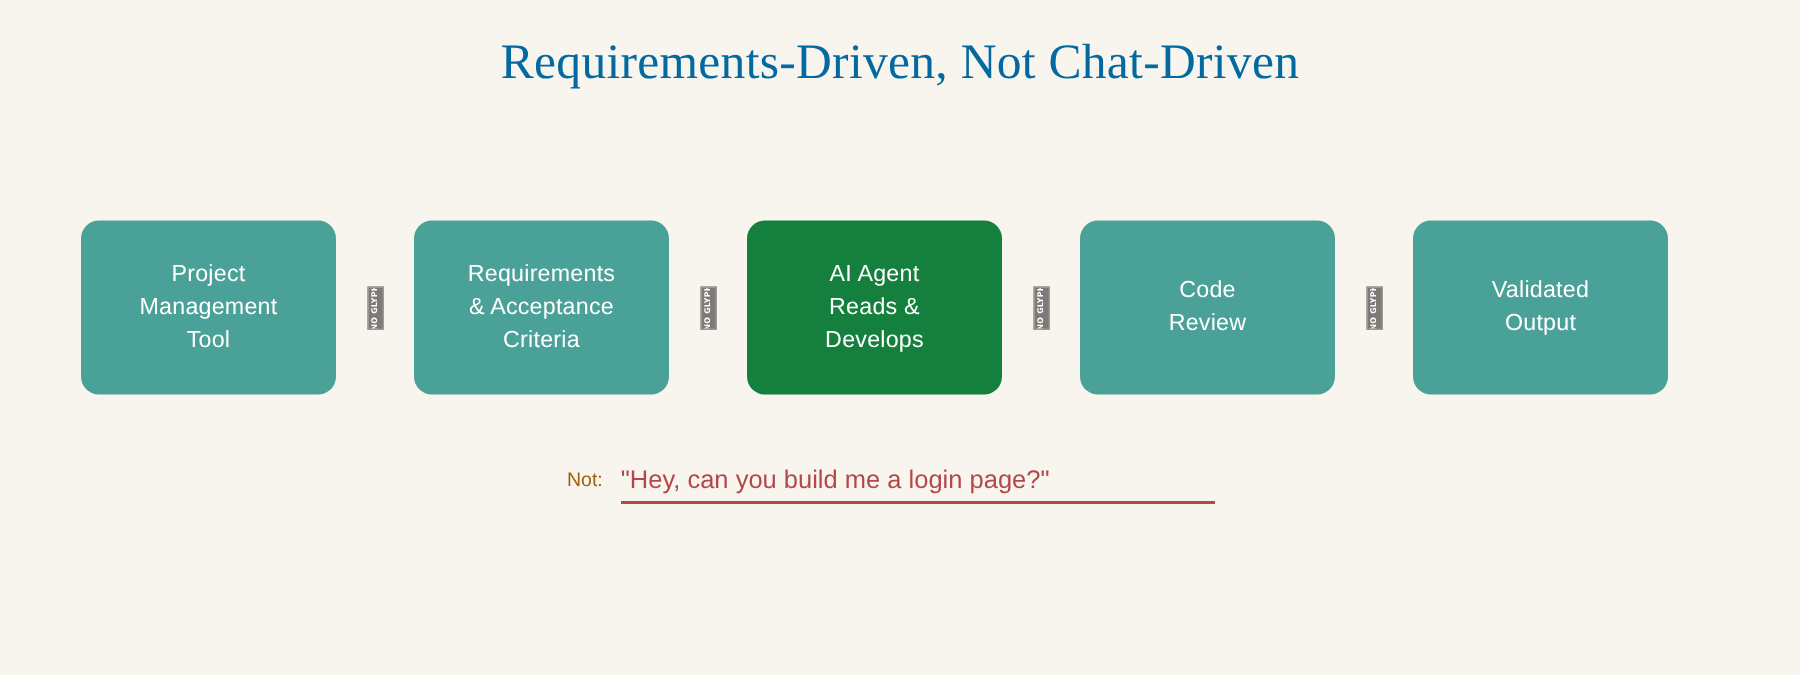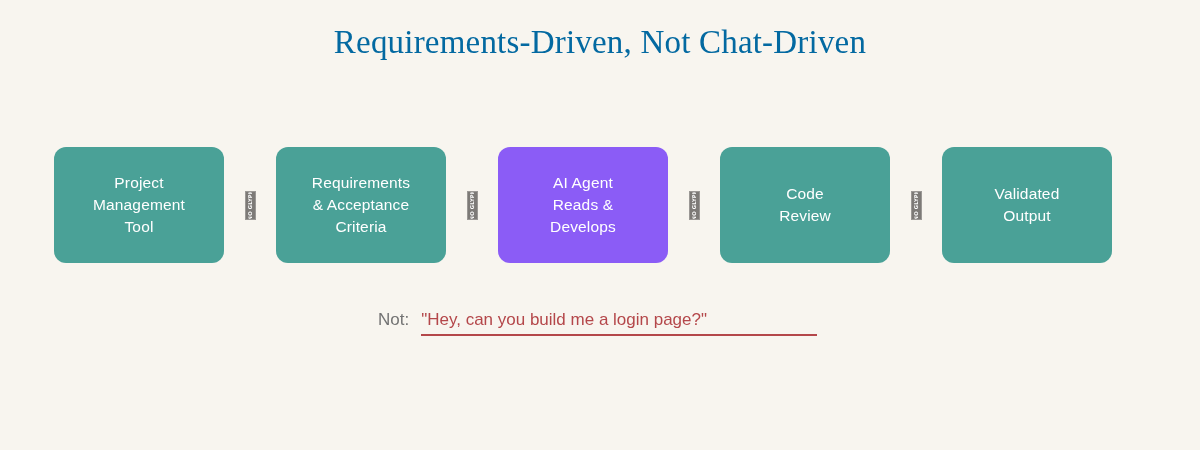--- a/index.html
+++ b/index.html
@@ -54,21 +54,21 @@
     width: 170px;
     height: 116px;
     border-radius: 12px;
     display: flex;
     align-items: center;
     justify-content: center;
     flex: 0 0 auto;
     box-sizing: border-box;
   }
   .node.teal { background: #4aa197; }
-  .node.salmon { background: #8b5cf6; }
+  .node.salmon { background: #15803d; }
 
   .node-label {
     color: #ffffff;
     font-size: 15.5px;
     line-height: 22px;
     text-align: center;
     white-space: pre-line;
     font-family: "Liberation Sans", sans-serif;
     letter-spacing: 0.15px;
   }
@@ -107,22 +107,22 @@
   
   .note {
     position: absolute;
     left: 378px;
     top: 308px;
     display: flex;
     flex-direction: row;
     align-items: flex-start;
   }
   .note-prefix {
-    font-size: 17px;
-    color: #737373;
+    font-size: 13px;
+    color: #a16207;
     font-family: "Liberation Sans", sans-serif;
     line-height: 24px;
     margin-right: 12px;
     white-space: nowrap;
   }
   .note-quote-wrap {
     position: relative;
     width: 396px;
   }
   .note-quote {

